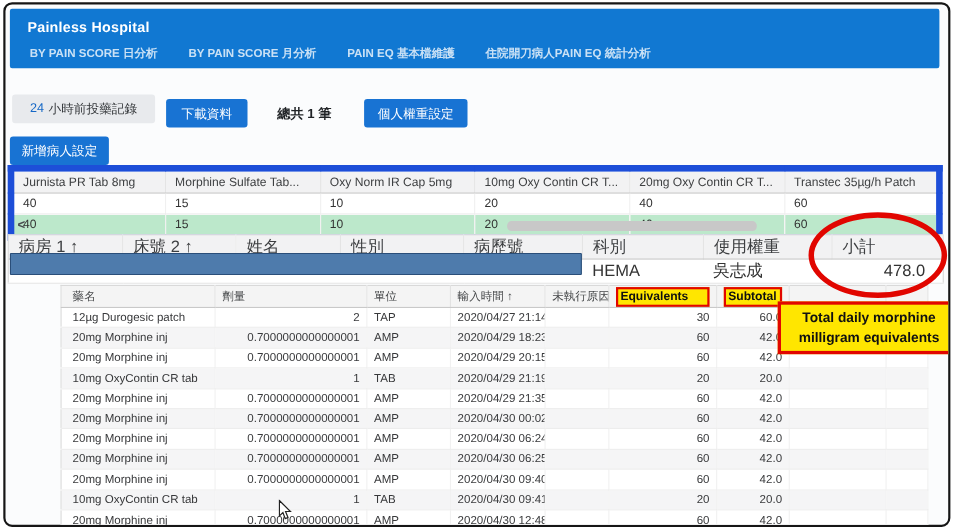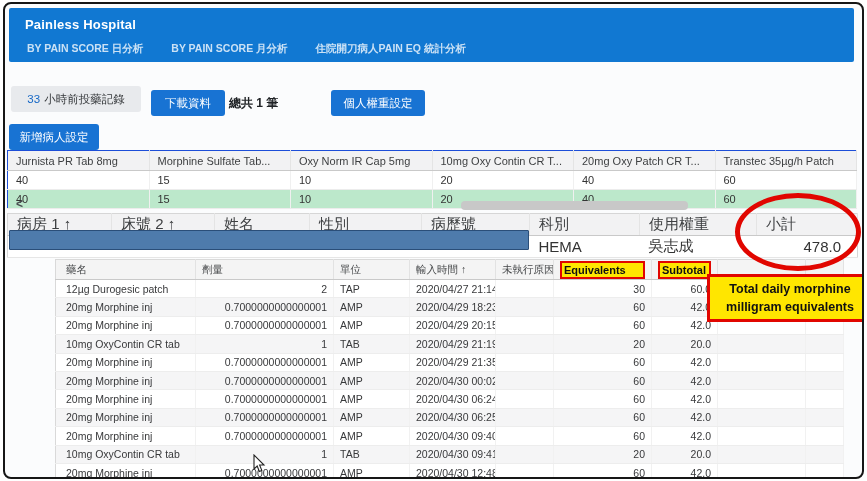--- a/index.html
+++ b/index.html
@@ -17,30 +17,30 @@
        white-space:nowrap;cursor:pointer;}
   .tab.active{color:#fff;border-bottom:3px solid #fff;padding-bottom:3px;}
 
   
   #history-chip{left:6px;top:82px;width:130px;height:26px;background:#e8eaed;border-radius:3px;
       display:flex;align-items:center;justify-content:center;font-size:11.5px;color:#35383b;gap:4px;}
   #history-chip .n{color:#1668c6;}
   .btn{background:#1873D3;color:#fff;font-size:11.5px;border:none;border-radius:3px;
        display:flex;align-items:center;justify-content:center;cursor:pointer;white-space:nowrap;}
   #download-button{left:146px;top:86px;width:74px;height:26px;}
-  #record-count{left:224px;top:91px;font-size:12px;font-weight:bold;color:#202326;}
+  #record-count{left:247px;top:91px;font-size:12px;font-weight:bold;color:#202326;}
   #personal-weight-button{left:326px;top:86px;width:94px;height:26px;}
   #add-patient-button{left:4px;top:120px;width:90px;height:26px;}
 
   
   table{border-collapse:collapse;table-layout:fixed;background:#fff;}
   th,td{overflow:hidden;white-space:nowrap;text-overflow:clip;}
 
   
-  #equivalence-table{left:2px;top:146px;width:850px;font-size:11px;border:1px solid #1d4ed8;}
+  #equivalence-table{left:2px;top:146px;width:850px;font-size:11px;border:6px solid #1d4ed8;}
   #equivalence-table th{height:17px;background:#f2f2f3;color:#3d3f41;font-weight:normal;
       text-align:left;padding:1px 8px;border-bottom:1px solid #c9c9c9;border-right:1px solid #e4e4e4;}
   #equivalence-table td{height:16px;color:#333;padding:1px 8px;border-bottom:1px solid #ececec;
       border-right:1px solid #f0f0f0;}
   #equivalence-table tr.green td{background:#BCE8CB;}
   #scroll-left-icon{left:11px;top:195px;font-size:12px;font-weight:bold;color:#4a4d50;cursor:pointer;line-height:10px;}
   #h-scrollbar-thumb{left:456px;top:197px;width:227px;height:9px;background:#c8c8c8;border-radius:4px;cursor:pointer;}
 
   
   #patient-table{left:2px;top:209px;width:850px;font-size:15px;border:1px solid #d6d6d6;}
@@ -74,41 +74,42 @@
 <body>
 
 <div id="frame">
   <div id="screen">
 
     <div id="app-header" class="abs">
       <div id="app-title" class="abs">Painless Hospital</div>
       <div id="tab-bar" class="abs">
           <div class="tab">BY PAIN SCORE 日分析</div>
           <div class="tab">BY PAIN SCORE 月分析</div>
+          <div class="tab">PAIN EQ 基本檔維護</div>
           <div class="tab">住院開刀病人PAIN EQ 統計分析</div>
         </div>
     </div>
 
     <div id="history-chip" class="abs">
-      <span class="n">33</span>
+      <span class="n">24</span>
       <span>小時前投藥記錄</span>
     </div>
     <button id="download-button" class="abs btn">下載資料</button>
     <div id="record-count" class="abs">總共 1 筆</div>
     <button id="personal-weight-button" class="abs btn">個人權重設定</button>
     <button id="add-patient-button" class="abs btn">新增病人設定</button>
 
     <table id="equivalence-table" class="abs">
       <thead>
           <tr>
             <th>Jurnista PR Tab 8mg</th>
             <th>Morphine Sulfate Tab...</th>
             <th>Oxy Norm IR Cap 5mg</th>
             <th>10mg Oxy Contin CR T...</th>
-            <th>20mg Oxy Patch CR T...</th>
+            <th>20mg Oxy Contin CR T...</th>
             <th>Transtec 35µg/h Patch</th>
           </tr>
         </thead>
       <tbody>
           <tr>
             <td>40</td>
             <td>15</td>
             <td>10</td>
             <td>20</td>
             <td>40</td>

